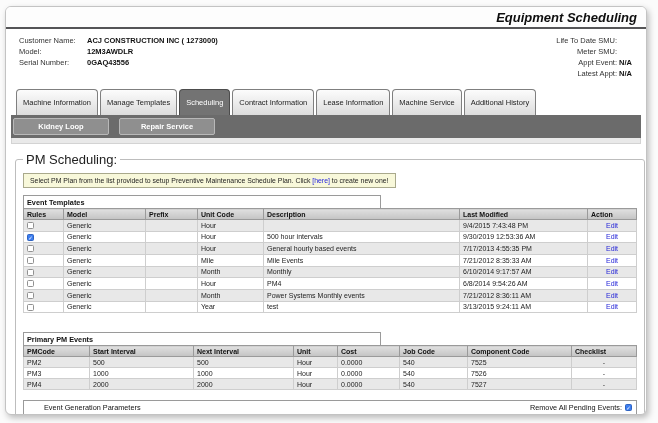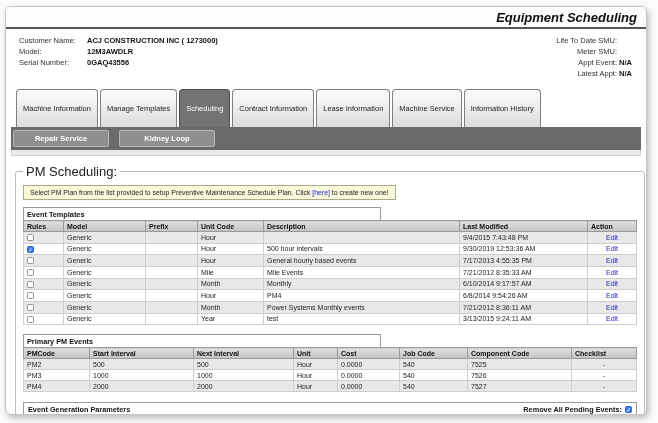--- a/index.html
+++ b/index.html
@@ -30,21 +30,21 @@
   .irow { display:flex; margin-bottom:2.5px; font-size:7.5px; color:#333; line-height:8.5px; }
   .ilbl { width:68px; }
   .ival { font-weight:bold; color:#111; }
   .info-right { text-align:right; }
   .info-right .irow { justify-content:flex-end; }
   .info-right .ival { margin-left:2px; min-width:14px; text-align:left; }
 
   
   .tabs { display:flex; gap:2px; padding:5px 0 0 10px; align-items:flex-end; }
   .tab {
-    font-size:7.5px; color:#1c1c1c; padding:14px 6px;
+    font-size:7.5px; color:#1c1c1c; padding:8px 6px;
     border:1px solid #7f7f7f; border-bottom:none;
     border-radius:4px 4px 0 0;
     background:linear-gradient(#fcfcfc,#dcdcdc);
     cursor:pointer; white-space:nowrap;
   }
   .tab.active { background:#737373; color:#fff; border-color:#4c4c4c; }
 
   
   .subbar {
     margin:0 5px; background:#6b6b6b; padding:3px 2px;
@@ -68,21 +68,21 @@
   .notice {
     display:inline-block; background:#f8f8da; border:1px solid #a9a98c;
     padding:3px 6px; font-size:6.9px; color:#1c1c1c; margin:1px 0 7px 0;
   }
   .link { color:#2323dd; cursor:pointer; text-decoration:none; }
 
   .sec-box {
     width:358px; border:1px solid #9a9a9a; border-bottom:none; background:#fff;
     font-size:7.3px; font-weight:bold; color:#111; padding:2px 3px 1px 3px;
   }
-  .mt { margin-top:9px; }
+  .mt { margin-top:19px; }
 
   table.tbl { width:100%; border-collapse:collapse; border:1px solid #9a9a9a; table-layout:fixed; }
   table.tbl th {
     background:linear-gradient(#e0e0e0,#c3c3c3);
     border:1px solid #9a9a9a; font-size:7px; font-weight:bold; color:#111;
     text-align:left; padding:1.5px 3px; white-space:nowrap; overflow:hidden;
   }
   table.tbl td {
     border:1px solid #cecece; font-size:7px; color:#222;
     padding:1.5px 3px; white-space:nowrap; overflow:hidden; background:#fff;
@@ -95,21 +95,21 @@
     display:inline-block; width:7px; height:7px; border:1px solid #919191;
     border-radius:1.5px; background:#fff; font-size:5.5px; line-height:7px;
     text-align:center; vertical-align:middle; cursor:pointer; color:#fff;
   }
   .cb.checked { background:#3d7ef0; border-color:#2f63c0; }
 
   
   .egp { border:1px solid #9a9a9a; margin-top:10px; background:#fff; }
   .egp-head {
     display:flex; justify-content:space-between; align-items:center;
-    padding:2px 4px; font-size:7.3px; font-weight:bold; color:#111;
+    padding:2px 4px; font-size:7.3px; font-weight:normal; color:#111;margin-left:16px;
   }
   .egp-remove { display:flex; align-items:center; gap:3px; }
   .egp-fields { display:flex; align-items:stretch; border-top:1px solid #d6d6d6; height:15px; }
   .fl { background:#dcdcdc; font-size:7px; color:#222; display:flex; align-items:center; padding:0 4px; }
   .fi { background:#fff; display:flex; align-items:center; padding:0 4px; }
   .fl.c0 { width:142px; } .fi.c0 { width:92px; }
   .fl.c1 { width:142px; } .fi.c1 { width:92px; }
   .fl.c2 { width:86px; }  .fi.c2 { flex:1; }
   input.tin { width:56px; height:10px; font-size:7px; font-family:inherit; border:1px solid #9a9a9a; padding:0 2px; }
   .sel {
@@ -169,25 +169,25 @@
       </div>
   </div>
 
   <div class="tabs" id="tabs">
       <div class="tab">Machine Information</div>
       <div class="tab">Manage Templates</div>
       <div class="tab active">Scheduling</div>
       <div class="tab">Contract Information</div>
       <div class="tab">Lease Information</div>
       <div class="tab">Machine Service</div>
-      <div class="tab">Information History</div>
+      <div class="tab">Additional History</div>
     </div>
   <div class="subbar" id="subbar">
+      <div class="subtab idle">Kidney Loop</div>
       <div class="subtab idle">Repair Service</div>
-      <div class="subtab idle">Kidney Loop</div>
     </div>
   <div class="strip"></div>
 
   <fieldset class="pmfs">
     <legend>PM Scheduling:</legend>
 
     <div class="notice"><span>Select PM Plan from the list provided to setup Preventive Maintenance Schedule Plan. Click </span><a class="link">[here]</a><span> to create new one!</span></div>
 
     <div class="sec-box">
       <span>Event Templates</span>

